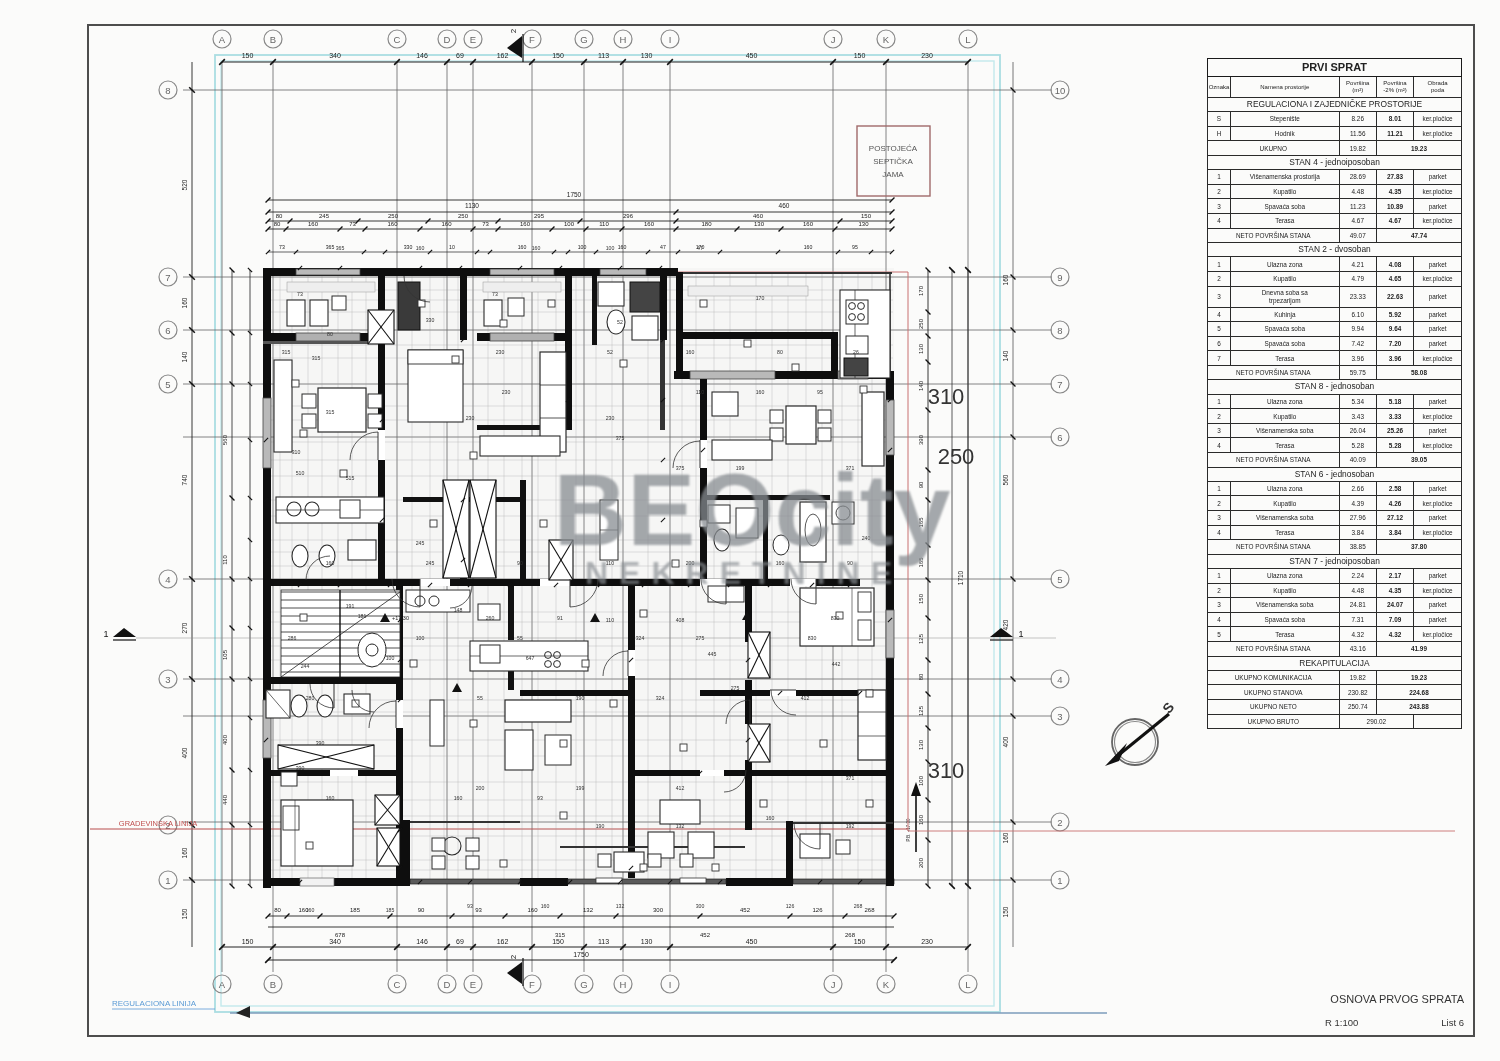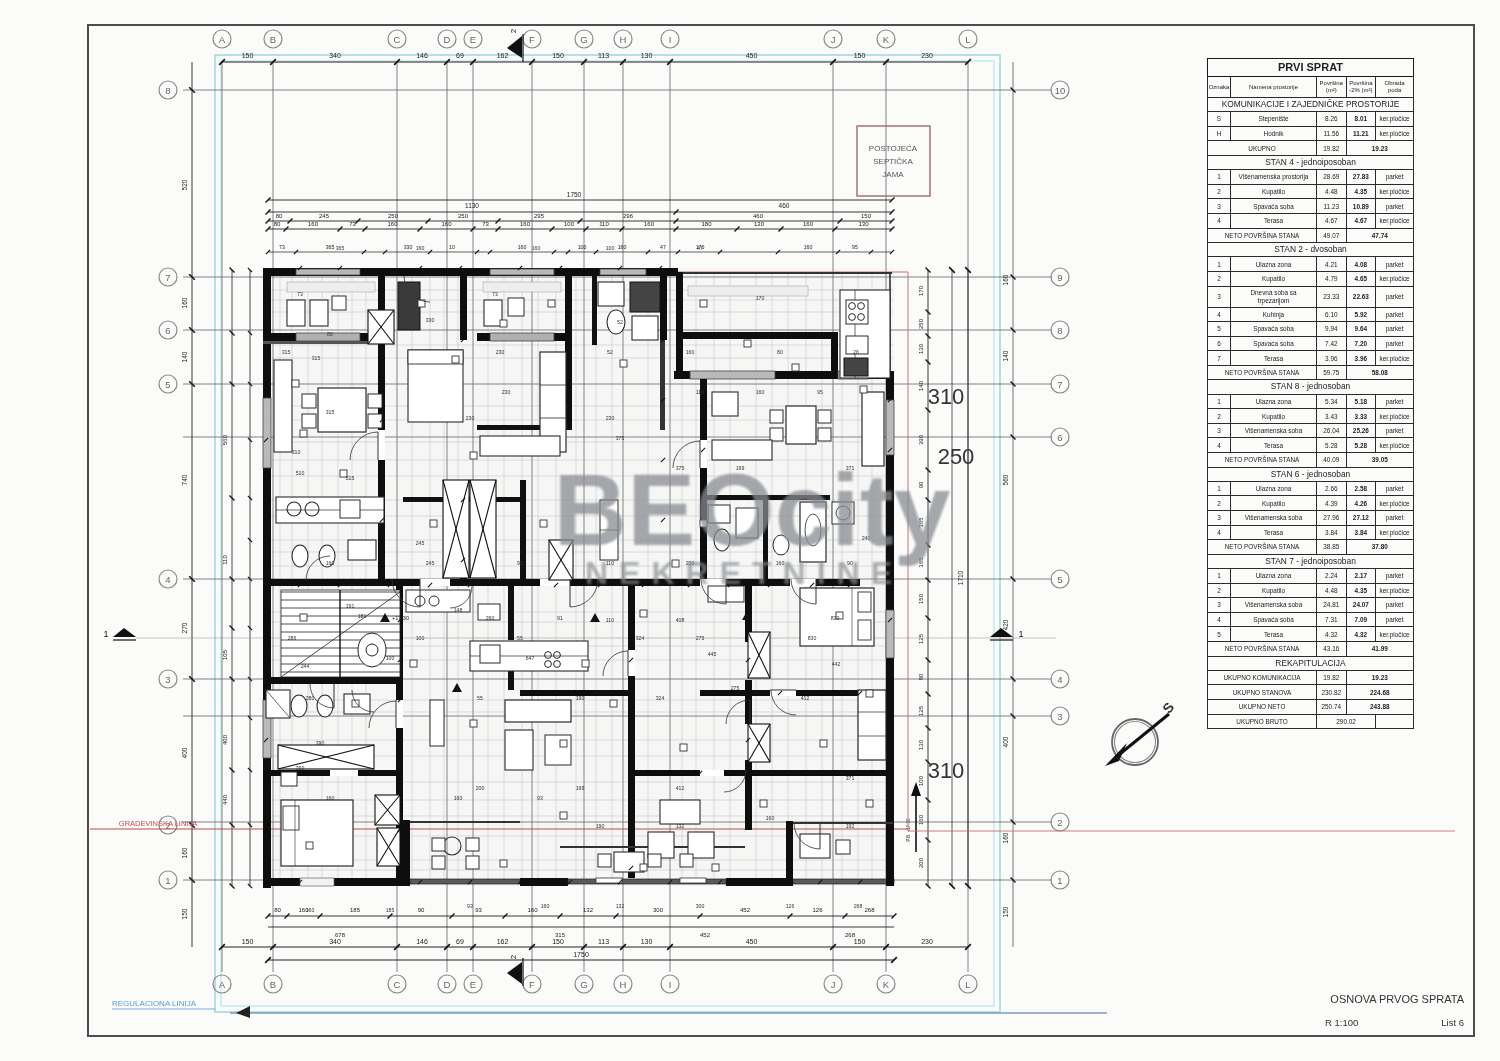--- a/index.html
+++ b/index.html
@@ -1,19 +1,19 @@
 <!DOCTYPE html>
 <html><head>
 <meta charset="utf-8">
 <style>
 html,body{margin:0;padding:0;background:#fff;}
 #page{position:relative;width:1500px;height:1061px;background:#fbfbfa;overflow:hidden;
   font-family:'Liberation Sans',sans-serif;}
 svg{position:absolute;left:0;top:0;}
-#tbl{position:absolute;left:1207px;top:58px;width:207px;border-collapse:collapse;
+#tbl{position:absolute;left:1207px;top:58px;width:255px;border-collapse:collapse;
   font-family:'Liberation Sans',sans-serif;color:#222;}
 #tbl td{border:1px solid #2a2a2a;text-align:center;vertical-align:middle;
   font-size:6.4px;padding:0;line-height:1.1;}
 #tbl tr.tt td{height:17px;font-size:11px;font-weight:bold;border:1.5px solid #1a1a1a;}
 #tbl tr.hh td{height:20px;font-size:6px;}
 #tbl tr.sec td{height:13.2px;font-size:8.4px;}
 #tbl tr.rr td{height:13.6px;}
 #tbl tr.r2 td{height:20px;}
 #tbl td.b{font-weight:bold;}
 #tbl td:nth-child(1){width:22px;}
@@ -1249,21 +1249,21 @@
           <td colspan="5" class="title">PRVI SPRAT</td>
         </tr>
 <tr class="hh">
           <td class="c0">Oznaka</td>
           <td>Namena prostorije</td>
           <td>Površina<br>(m²)</td>
           <td>Površina<br>-2% (m²)</td>
           <td>Obrada<br>poda</td>
         </tr>
 <tr class="sec">
-          <td colspan="5">KOMUNIKACIJE I ZAJEDNIČKE PROSTORIJE</td>
+          <td colspan="5">REGULACIONA I ZAJEDNIČKE PROSTORIJE</td>
         </tr>
 <tr class="rr">
           <td>S</td>
           <td>Stepenište</td>
           <td>8.26</td>
           <td class="b">8.01</td>
           <td>ker.pločice</td>
         </tr>
 <tr class="rr">
           <td>H</td>

